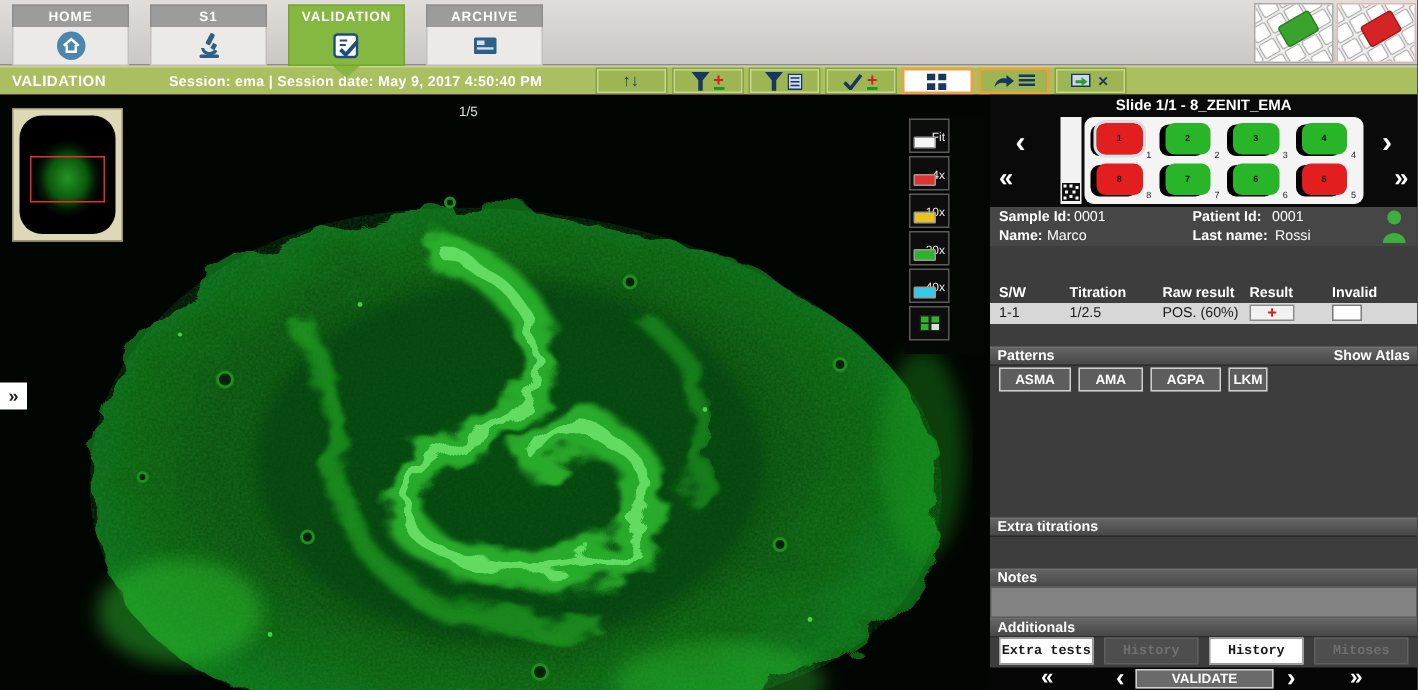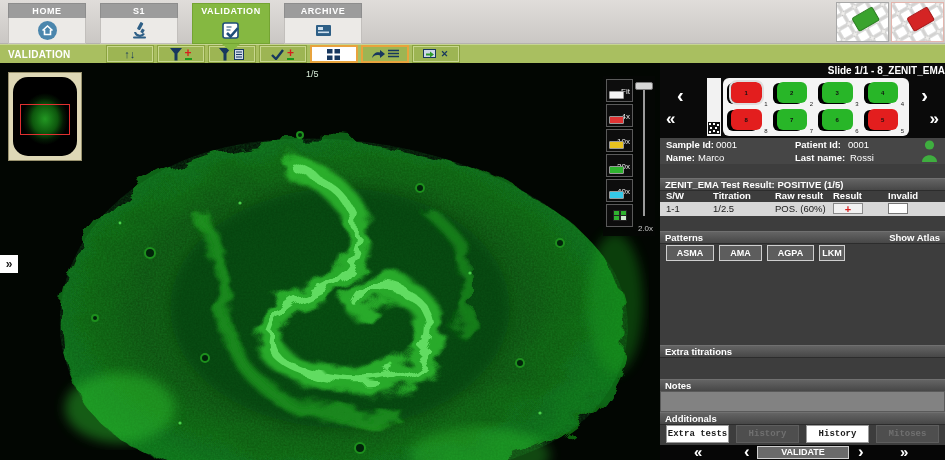--- a/index.html
+++ b/index.html
@@ -63,21 +63,21 @@
   .expander{position:absolute;left:0;top:192px;width:18px;height:18px;background:#fff;color:#1a1a1a;
             display:flex;align-items:center;justify-content:center;font-weight:bold;font-size:12px;cursor:pointer}
 
   
   .sec-header{position:absolute;left:0;right:0;height:13px;background:linear-gradient(#646464,#474747);
               border-top:1px solid #707070;border-bottom:1px solid #2c2c2c;color:#fff;font-size:9.5px;
               font-weight:bold;line-height:12px;padding-left:5px}
   .sec-header .right-link{position:absolute;right:5px;top:0;color:#fff;cursor:pointer}
 
   .slide-nav{position:absolute;top:0;left:0;right:0;height:76px;background:#0a0a0a;border-bottom:1px solid #000}
-  .slide-title{text-align:right;color:#fff;font-size:10px;font-weight:bold;padding-top:2px}
+  .slide-title{text-align:center;color:#fff;font-size:10px;font-weight:bold;padding-top:2px}
   .nav-arrow{position:absolute;color:#fff;font-weight:bold;cursor:pointer;line-height:1;font-size:20px}
   .nav-arrow.dbl{font-size:17px}
   .slidegfx{position:absolute;left:47px;top:15px;width:202px;height:58px}
   .slide-strip{position:absolute;left:0;top:0;width:14px;height:58px;background:#f2f2f2}
   .slide-strip svg{position:absolute;left:1px;bottom:2px}
   .slide-body{position:absolute;left:16px;top:0;width:186px;height:58px;background:#f4f4f4;border-radius:6px;
               padding:2px 3px;display:grid;grid-template-columns:repeat(4,1fr);grid-template-rows:1fr 1fr;column-gap:2px}
   .well{position:relative;cursor:pointer}
   .well-pad{position:absolute;left:5px;top:2px;right:8px;bottom:4px;border-radius:6px;
             box-shadow:-4px 1px 0 #000;display:flex;align-items:center;justify-content:center;
@@ -196,20 +196,21 @@
             </pattern>
           </defs>
           <rect width="51" height="38" fill="url(#kr)"></rect>
           <rect x="17" y="9" width="23" height="15" rx="2" fill="#d42424" stroke="#a51a1a" transform="rotate(-30 28 16)"></rect>
         </svg>
     </div>
   </div>
 
   <div class="toolbar">
     <span class="tb-title">VALIDATION</span>
+    <span class="tb-session">Session: ema | Session date: May 9, 2017 4:50:40 PM</span>
     <div class="tb-buttons">
       <button class="tbtn">
         <span class="tb-glyph">↑↓</span>
       </button>
       <button class="tbtn">
         <svg width="12" height="13" viewBox="0 0 12 13">
             <path d="M0,0 h12 l-4.5,5.5 v7 h-3 v-7 z" fill="#17375e"></path>
           </svg>
         <span class="plus-red">+</span>
       </button>
@@ -341,25 +342,20 @@
                 <rect width="14" height="11" fill="#222"></rect>
                 <g fill="#2fb32f">
                   <rect x="1" y="1" width="5" height="4"></rect>
                   <rect x="8" y="1" width="5" height="4"></rect>
                   <rect x="1" y="6" width="5" height="4"></rect>
                 </g>
                 <rect x="8" y="6" width="5" height="4" fill="#cfe8cf"></rect>
               </svg>
           </button>
         </div>
-        <div class="zp-slider">
-          <div class="zp-track"></div>
-          <div class="zp-handle"></div>
-          <div class="zp-label">2.0x</div>
-        </div>
       </div>
 
       <div class="expander">»</div>
     </div>
 
     <div class="panel">
 
       <div class="slide-nav">
         <div class="slide-title">Slide 1/1 - 8_ZENIT_EMA</div>
         <div class="nav-arrow" style="left:17px;top:22px">‹</div>
@@ -443,21 +439,20 @@
         <span class="pi-label" style="left:6px;top:14px">Name:</span>
         <span style="left:38px;top:14px">Marco</span>
         <span class="pi-label" style="left:135px;top:14px">Last name:</span>
         <span style="left:190px;top:14px">Rossi</span>
         <svg class="person-icon" width="17" height="23" viewBox="0 0 17 23">
             <circle cx="8.5" cy="5" r="4.6" fill="#3fae3f"></circle>
             <path d="M1,22 C1,13 16,13 16,22 Z" fill="#3fae3f"></path>
           </svg>
       </div>
 
-      <div class="sec-header" style="top:115px">ZENIT_EMA Test Result: POSITIVE (1/5)</div>
       <div class="thead">
         <span style="left:6px">S/W</span>
         <span style="left:53px">Titration</span>
         <span style="left:115px">Raw result</span>
         <span style="left:173px">Result</span>
         <span style="left:228px">Invalid</span>
       </div>
       <div class="trow">
         <span style="left:6px">1-1</span>
         <span style="left:53px">1/2.5</span>

